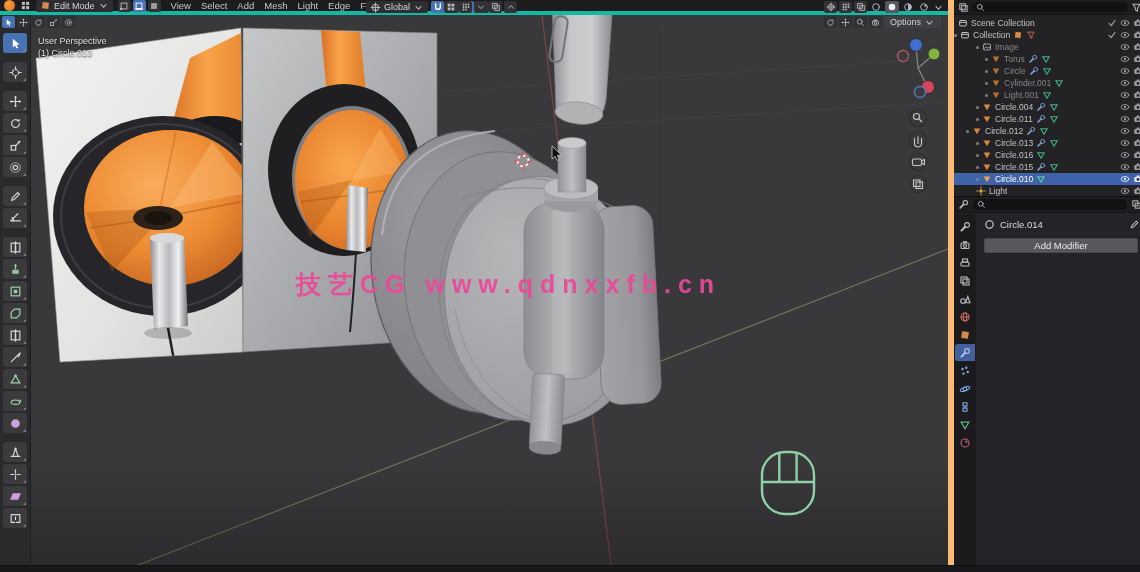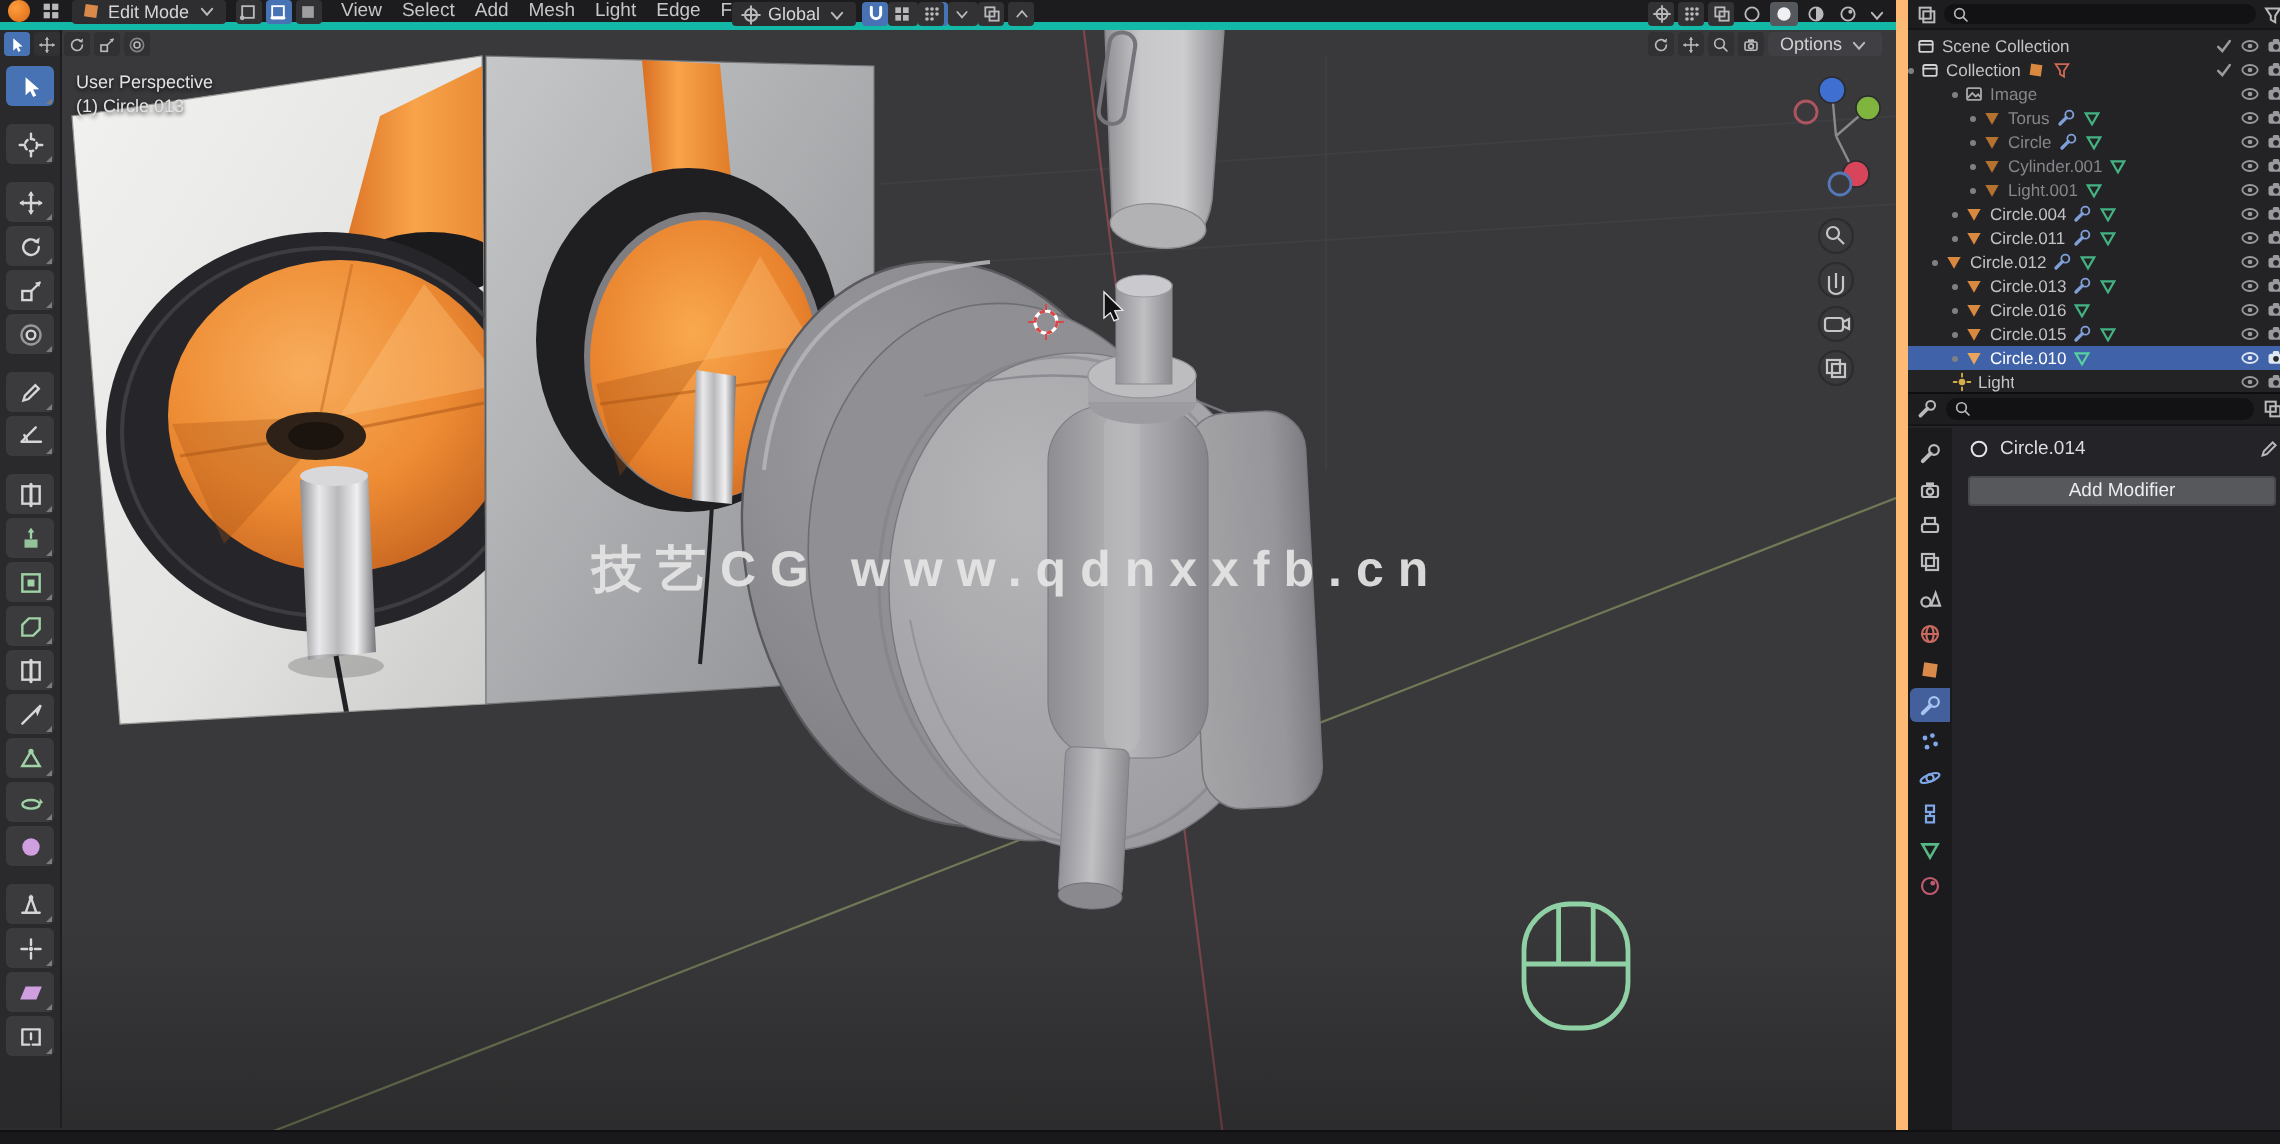--- a/index.html
+++ b/index.html
@@ -50,21 +50,21 @@
 #props-search{flex:1;height:11px;background:#121214;border-radius:6px;display:flex;align-items:center;padding:0 4px}
 #tabstrip{position:absolute;left:0;top:17px;width:22px;bottom:0;background:#1b1b1e;display:flex;flex-direction:column;align-items:center;padding-top:4px;gap:1px}
 .ptab{width:20px;height:17px;display:flex;align-items:center;justify-content:center;border-radius:3px 0 0 3px}
 .ptab.active{background:#44609c}
 #props-content{position:absolute;left:22px;top:17px;right:0;bottom:0}
 #objname-row{display:flex;align-items:center;gap:5px;margin:5px 6px 0 8px;color:#dcdcde;font-size:9.5px}
 #objname-row .sp{flex:1}
 #add-modifier{margin:8px 8px 0 8px;height:15px;background:#56585c;border-radius:2px;color:#ececee;font-size:9.5px;display:flex;align-items:center;justify-content:center;border:1px solid #47494d}
 
 #vp-text{position:absolute;left:38px;top:35px;z-index:15;font-size:9px;color:#e2e2e4;line-height:12px;text-shadow:0 1px 2px rgba(0,0,0,.85)}
-#watermark{position:absolute;left:296px;top:268px;z-index:14;font-size:25px;font-weight:bold;color:#e5e5e5;letter-spacing:7px;opacity:.93;white-space:nowrap}
+#watermark{position:absolute;left:296px;top:268px;z-index:14;font-size:25px;font-weight:bold;color:#ec4899;letter-spacing:7px;opacity:.93;white-space:nowrap}
 #statusbar{position:absolute;left:0;bottom:0;width:1140px;height:7px;background:#19191b;z-index:40;border-top:1px solid #101012}
 .ic{display:block}
 </style>
 </head>
 <body>
 <div id="root">
 
 <svg id="scene" width="1140" height="572" viewBox="0 0 1140 572">
   <defs>
     <linearGradient id="gPaperL" x1="0" y1="0" x2="1" y2="1">

